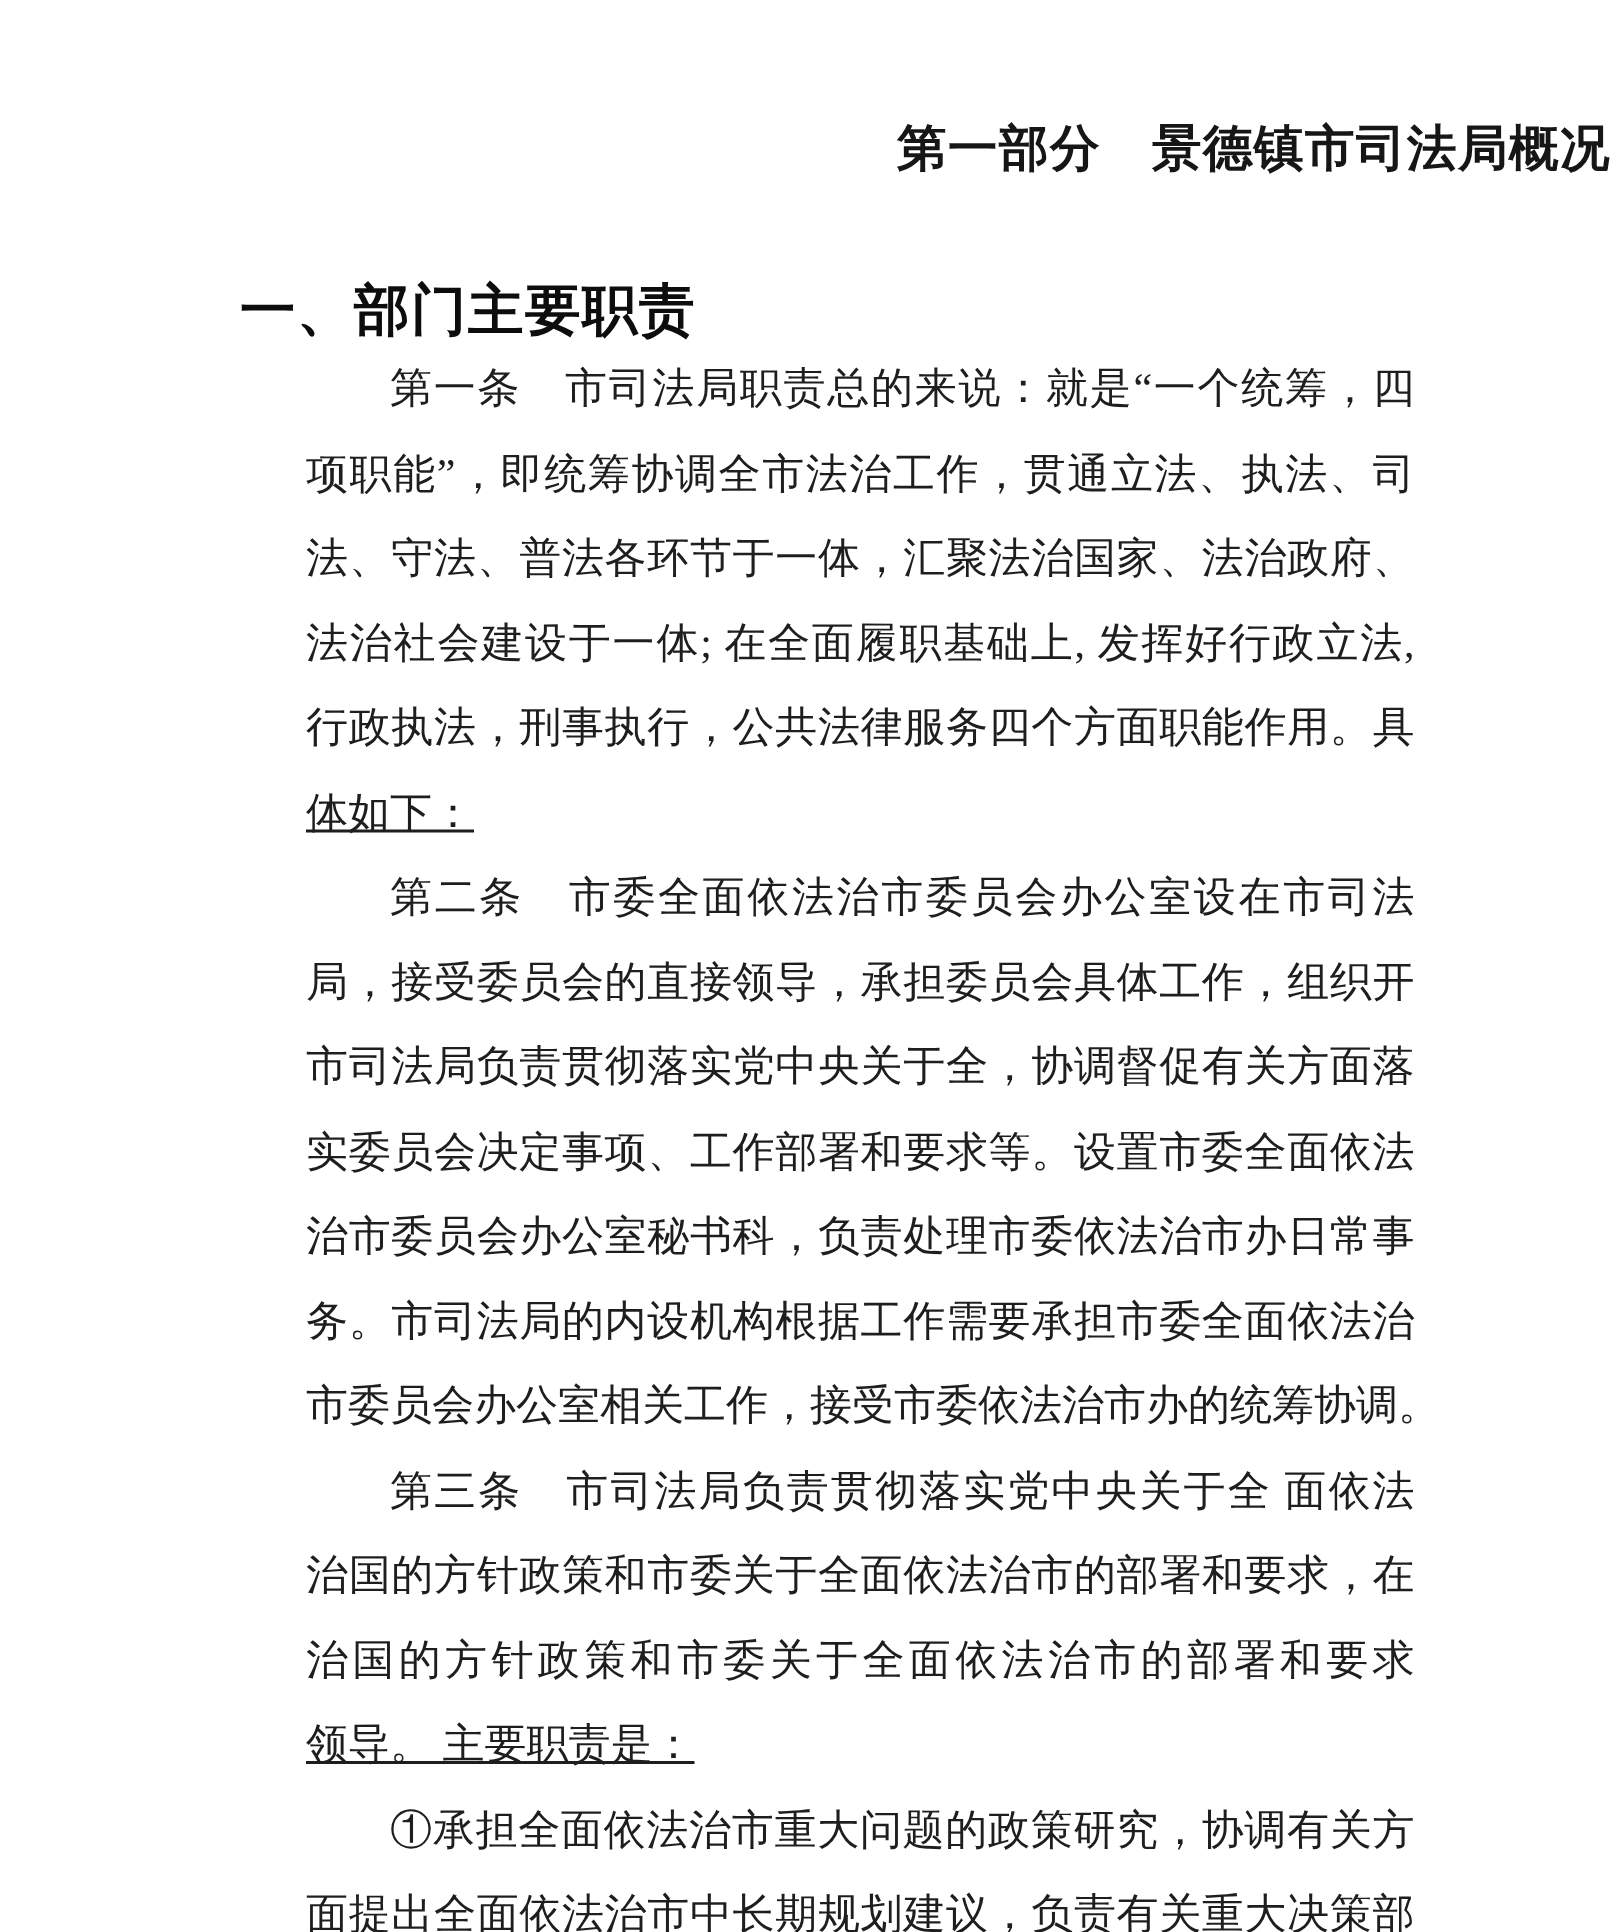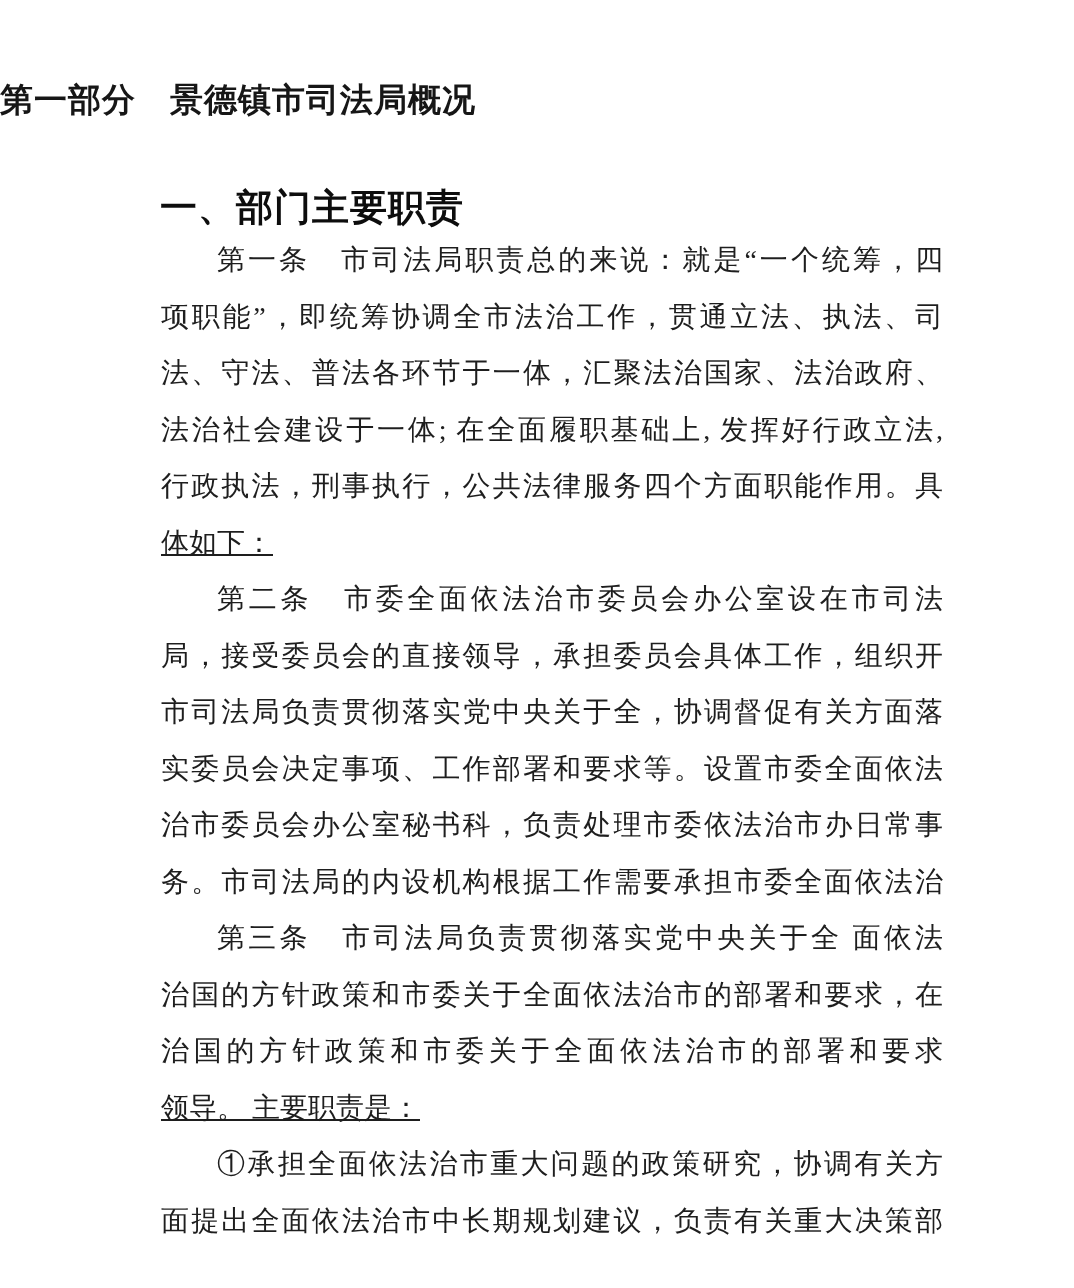--- a/index.html
+++ b/index.html
@@ -17,21 +17,21 @@
   .page {
     position: relative;
     width: 1074px;
     height: 1288px;
     background: #ffffff;
   }
   .doc-title {
     margin: 80px 0 0 0;
     padding: 0;
     width: 100%;
-    text-align: left;
+    text-align: right;
     font-size: 33px;
     line-height: 40px;
     font-weight: bold;
     letter-spacing: 1px;
     color: #161616;
   }
   .section-heading {
     margin: 68px 0 0 160px;
     padding: 0;
     font-size: 37px;
@@ -46,20 +46,21 @@
     width: 782px;
   }
   .line {
     font-size: 28px;
     line-height: 56.5px;
     height: 56.5px;
     white-space: pre;
     text-align: justify;
     text-align-last: justify;
     color: #1e1e1e;
+    margin-left: 43px;
   }
   .line.first {
     text-indent: 2em;
   }
   .line.no-stretch {
     text-align-last: left;
     text-decoration: underline;
   }
 </style>
 </head>
@@ -74,20 +75,21 @@
       <div class="line">法、守法、普法各环节于一体，汇聚法治国家、法治政府、</div>
       <div class="line">法治社会建设于一体; 在全面履职基础上, 发挥好行政立法,</div>
       <div class="line">行政执法，刑事执行，公共法律服务四个方面职能作用。具</div>
       <div class="line no-stretch">体如下：</div>
       <div class="line first">第二条　市委全面依法治市委员会办公室设在市司法</div>
       <div class="line">局，接受委员会的直接领导，承担委员会具体工作，组织开</div>
       <div class="line">市司法局负责贯彻落实党中央关于全，协调督促有关方面落</div>
       <div class="line">实委员会决定事项、工作部署和要求等。设置市委全面依法</div>
       <div class="line">治市委员会办公室秘书科，负责处理市委依法治市办日常事</div>
       <div class="line">务。市司法局的内设机构根据工作需要承担市委全面依法治</div>
+      <div class="line">市委员会办公室相关工作，接受市委依法治市办的统筹协调。</div>
       <div class="line first">第三条　市司法局负责贯彻落实党中央关于全 面依法</div>
       <div class="line">治国的方针政策和市委关于全面依法治市的部署和要求，在</div>
       <div class="line">治国的方针政策和市委关于全面依法治市的部署和要求</div>
       <div class="line no-stretch">领导。 主要职责是：</div>
       <div class="line first">①承担全面依法治市重大问题的政策研究，协调有关方</div>
       <div class="line">面提出全面依法治市中长期规划建议，负责有关重大决策部</div>
     </div>
 </div>
 
 </body></html>

